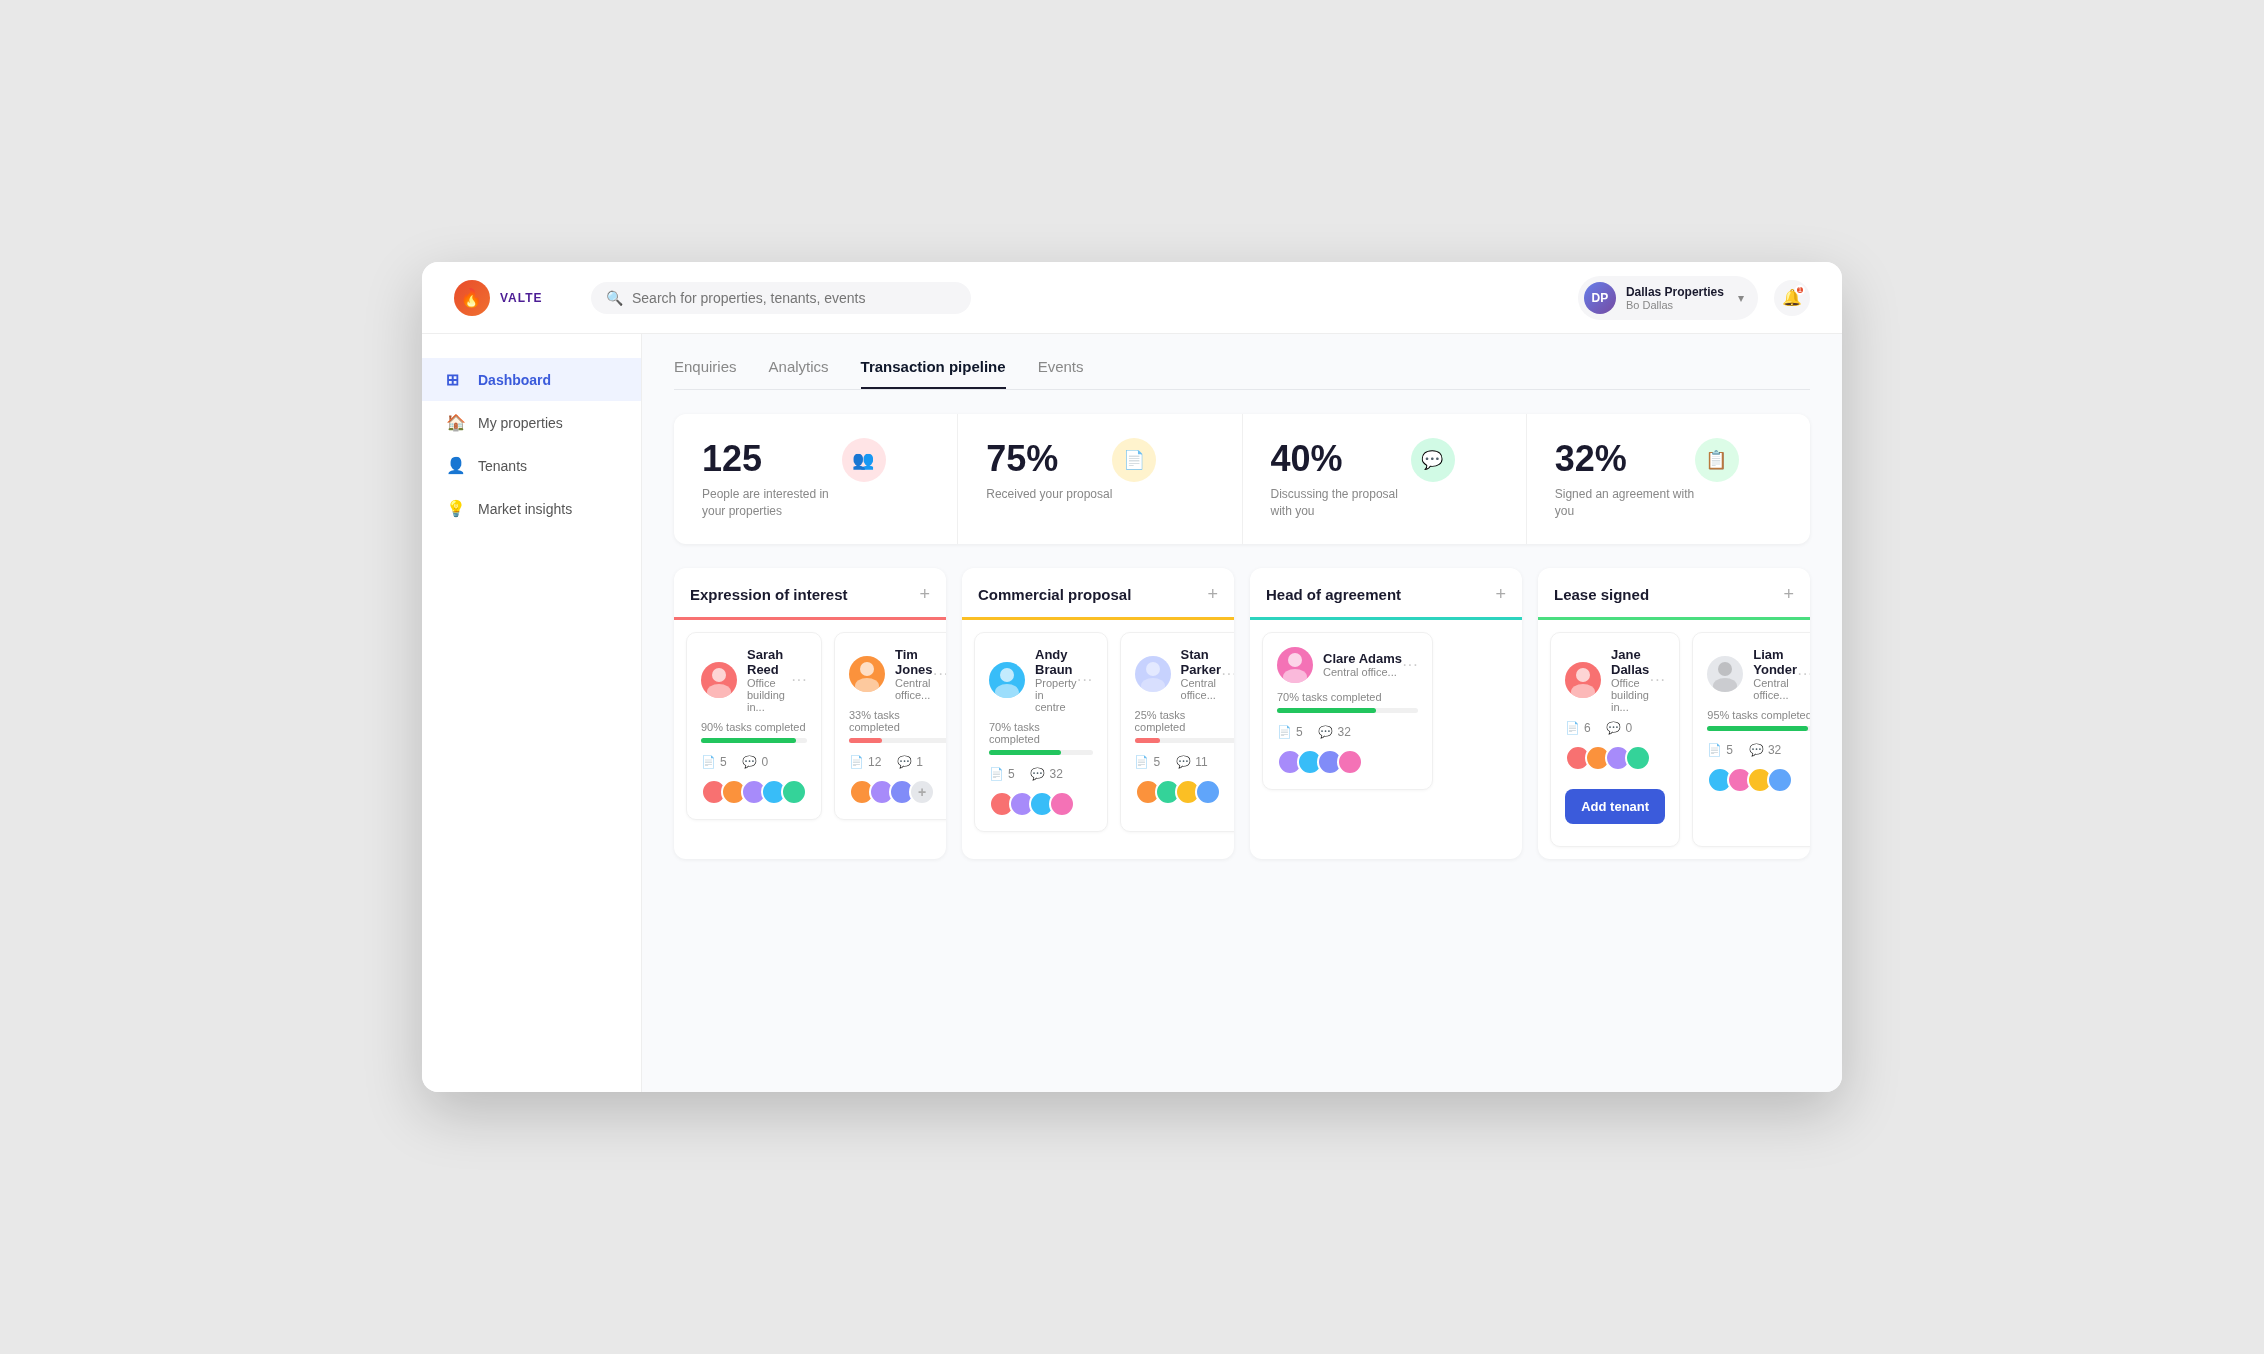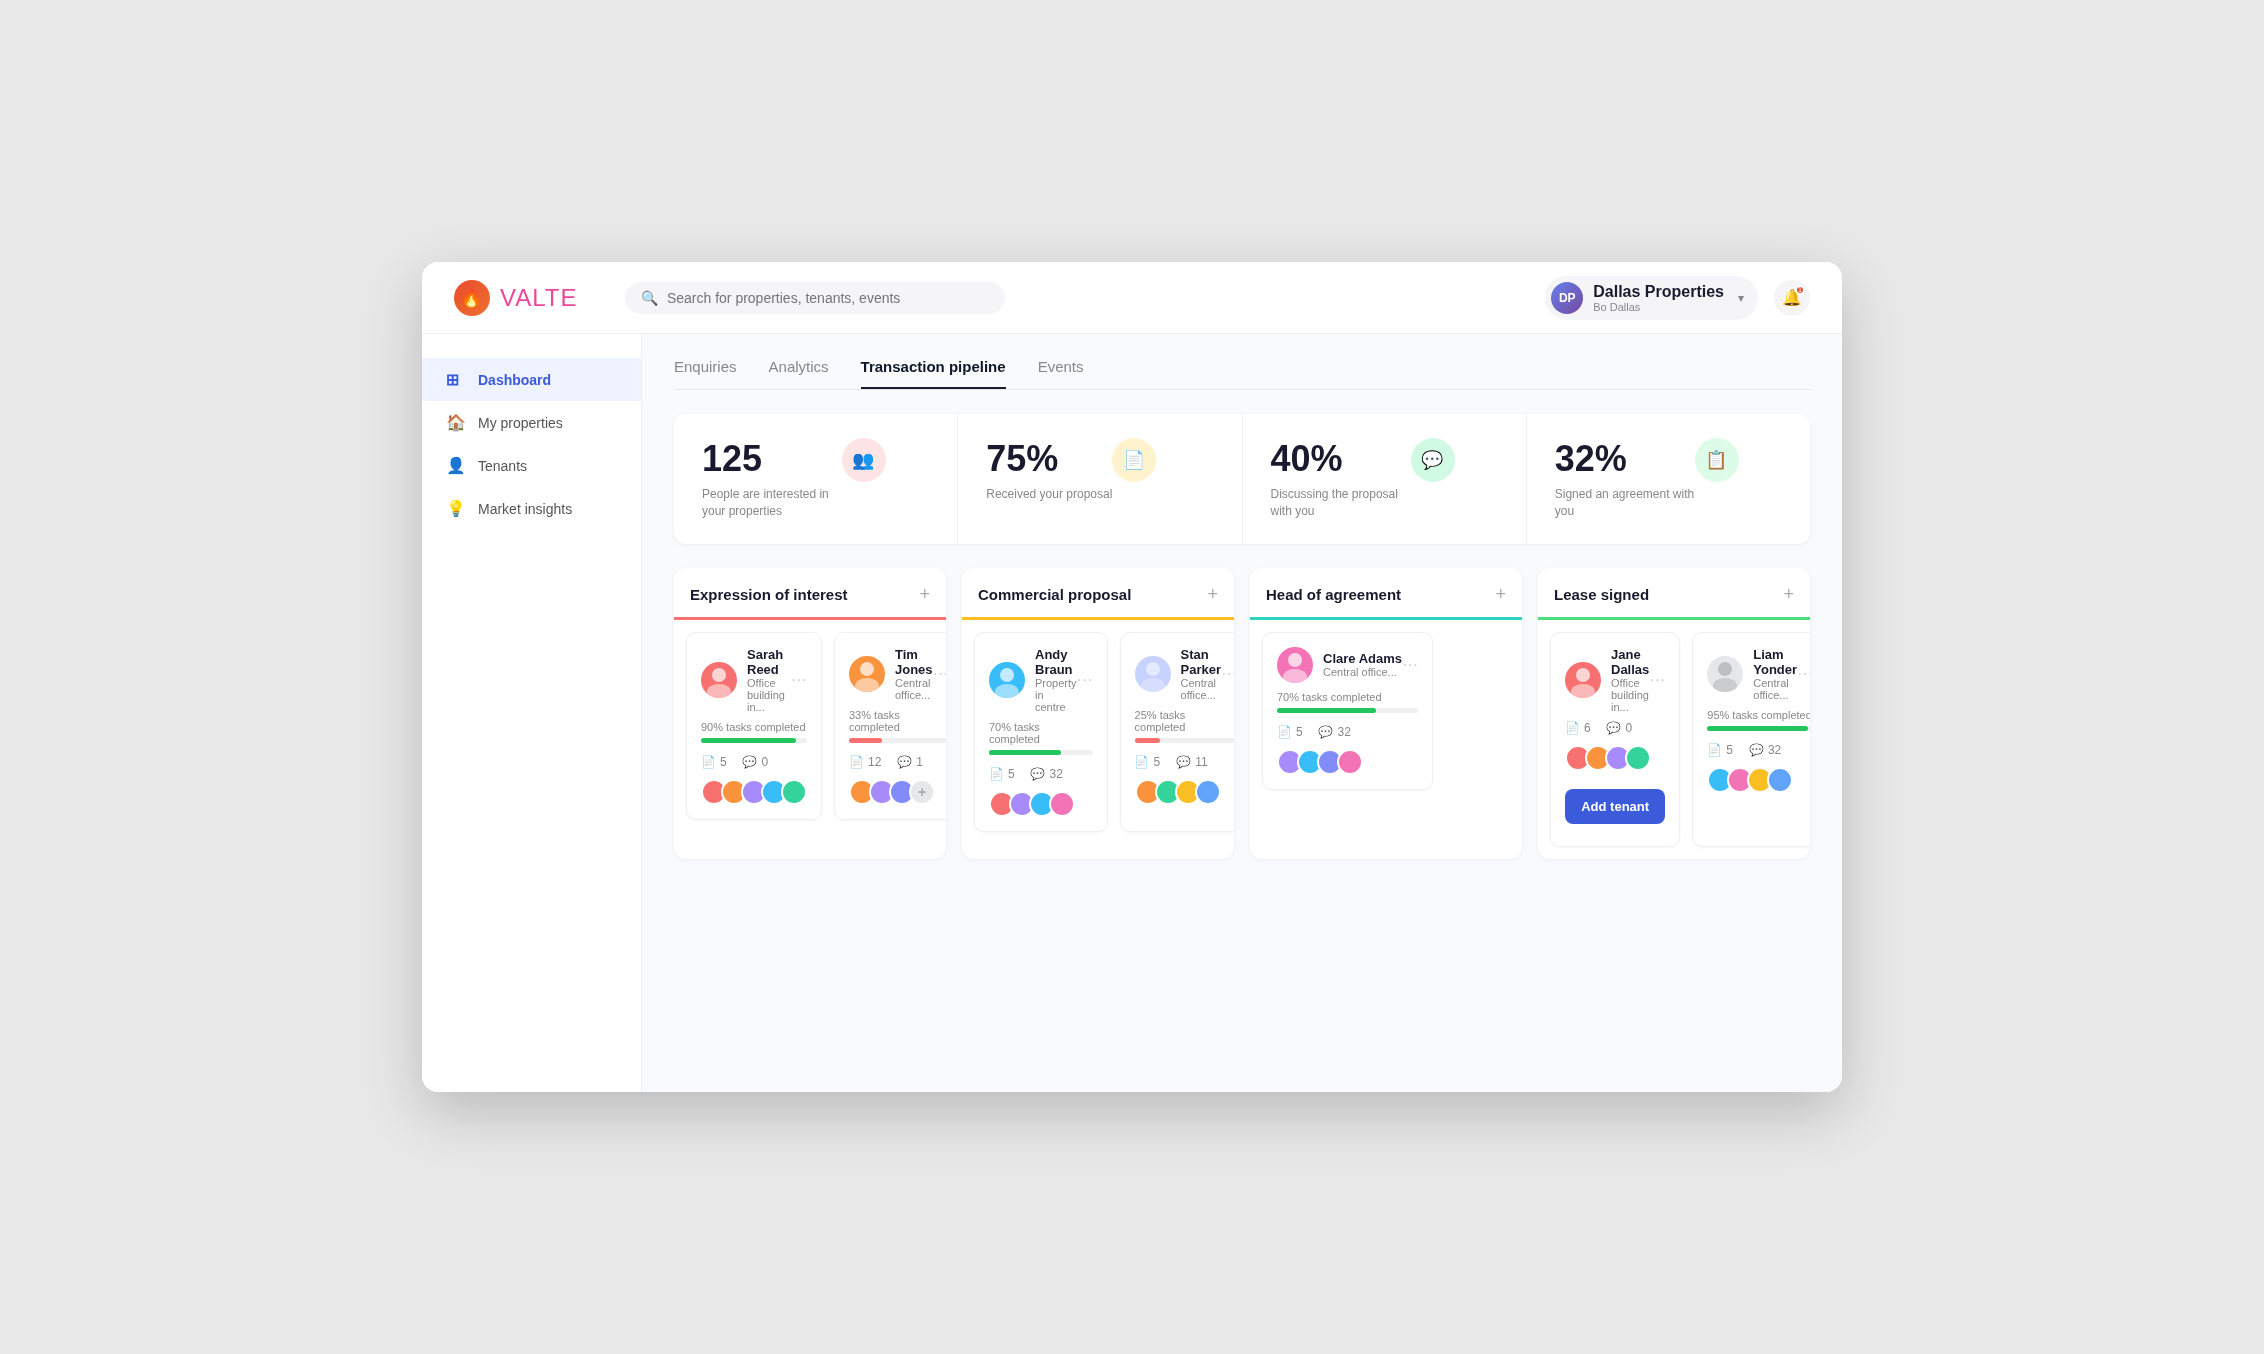--- a/index.html
+++ b/index.html
@@ -32,21 +32,21 @@
     .logo-area {
       display: flex; align-items: center; gap: 10px;
     }
     .logo-icon {
       width: 36px; height: 36px; border-radius: 50%;
       background: linear-gradient(135deg, #e84c2b, #f07030);
       display: flex; align-items: center; justify-content: center;
       font-size: 18px; color: #fff;
     }
     .logo-text {
-      font-size: 24px; font-weight: 400; color: #ec4899; letter-spacing: 1px;
+      font-size: 12px; font-weight: 700; color: #4c1d95; letter-spacing: 1px;
     }
     .search-bar {
       flex: 1; max-width: 380px;
       display: flex; align-items: center; gap: 8px;
       background: #f5f5f7; border-radius: 24px; padding: 8px 16px;
       margin-left: 24px;
     }
     .search-bar input {
       border: none; background: transparent; outline: none;
       font-size: 14px; color: #888; width: 100%;
@@ -60,21 +60,21 @@
       background: #f5f5f7; border-radius: 24px; padding: 6px 14px 6px 6px;
       cursor: pointer;
     }
     .user-avatar {
       width: 32px; height: 32px; border-radius: 50%;
       background: linear-gradient(135deg, #667eea, #764ba2);
       display: flex; align-items: center; justify-content: center;
       font-size: 12px; font-weight: 700; color: #fff;
     }
     .user-info { display: flex; flex-direction: column; }
-    .user-name { font-size: 16px; font-weight: 600; color: #1a1a2e; }
+    .user-name { font-size: 12px; font-weight: 600; color: #1a1a2e; }
     .user-sub { font-size: 11px; color: #888; }
     .chevron { font-size: 12px; color: #888; margin-left: 4px; }
     .notif-btn {
       width: 36px; height: 36px; border-radius: 50%;
       background: #f5f5f7; display: flex; align-items: center; justify-content: center;
       cursor: pointer; position: relative; font-size: 16px; color: #555;
     }
     .notif-dot {
       position: absolute; top: 5px; right: 5px;
       width: 10px; height: 10px; border-radius: 50%;

